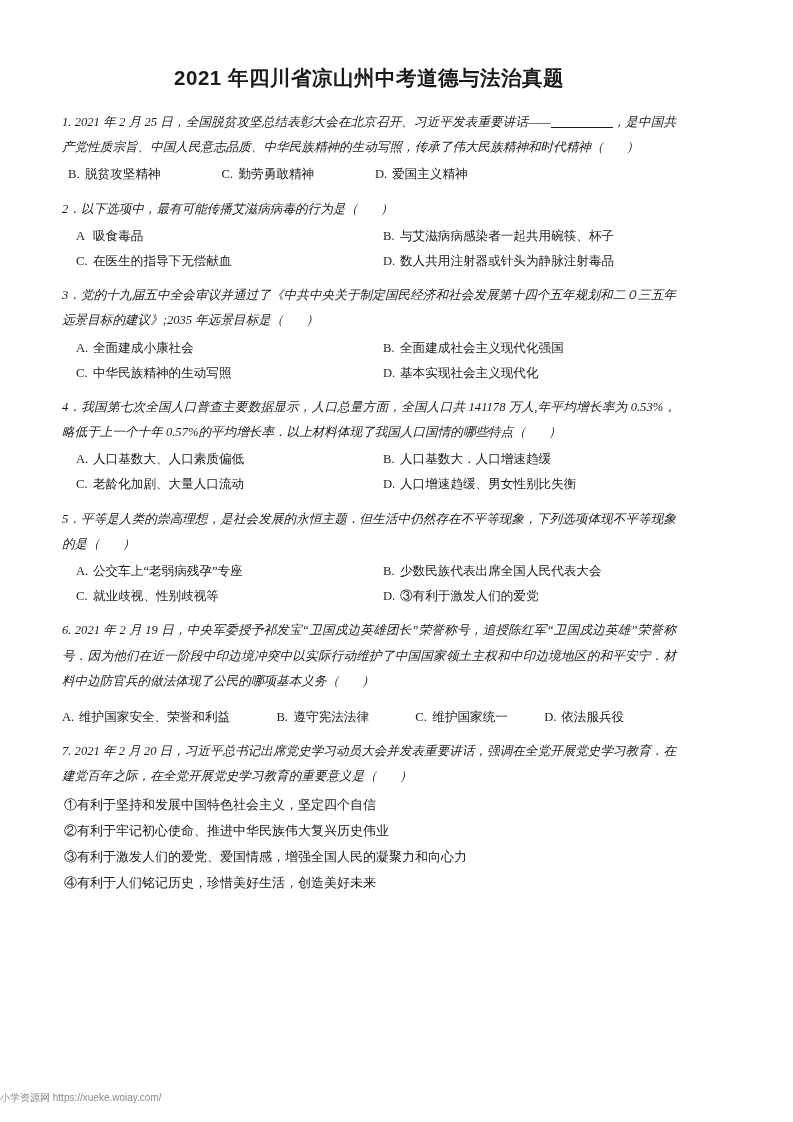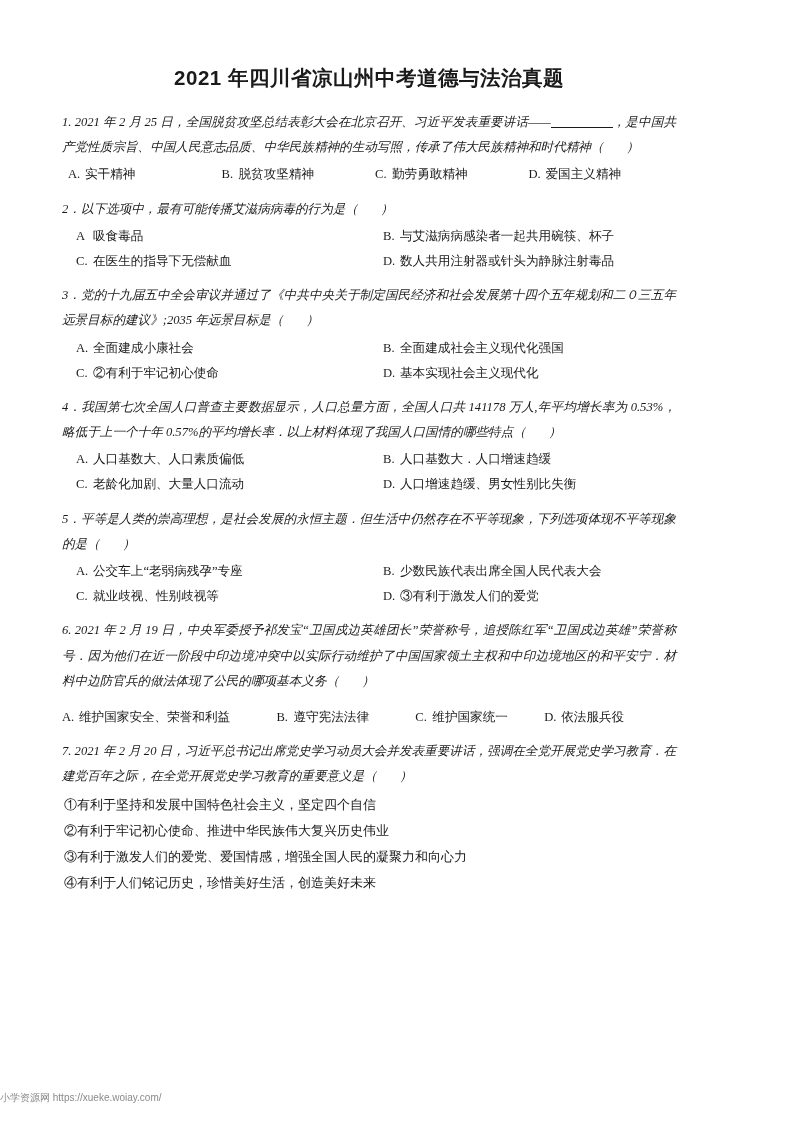--- a/index.html
+++ b/index.html
@@ -99,21 +99,20 @@
 </head>
 <body>
 
 <div class="page">
 
   <div class="doc-title">2021 年四川省凉山州中考道德与法治真题</div>
 
   <div class="q-block">
     <p class="stem"><span>1. 2021 年 2 月 25 日，全国脱贫攻坚总结表彰大会在北京召开、习近平发表重要讲话——</span><span class="blank-line"></span><span>，是中国共产党性质宗旨、中国人民意志品质、中华民族精神的生动写照，传承了伟大民族精神和时代精神（</span><span class="paren">　</span><span>）</span></p>
     <div class="opts cols4">
-      <div class="opt"><span class="opt-label">A.</span><span>实干精神</span></div>
       <div class="opt"><span class="opt-label">B.</span><span>脱贫攻坚精神</span></div>
       <div class="opt"><span class="opt-label">C.</span><span>勤劳勇敢精神</span></div>
       <div class="opt"><span class="opt-label">D.</span><span>爱国主义精神</span></div>
     </div>
   </div>
 
   <div class="q-block">
     <p class="stem"><span>2．以下选项中，最有可能传播艾滋病病毒的行为是（</span><span class="paren">　</span><span>）</span></p>
     <div class="opts cols2">
       <div class="opt"><span class="opt-label">A</span><span>吸食毒品</span></div>
@@ -121,21 +120,21 @@
       <div class="opt"><span class="opt-label">C.</span><span>在医生的指导下无偿献血</span></div>
       <div class="opt"><span class="opt-label">D.</span><span>数人共用注射器或针头为静脉注射毒品</span></div>
     </div>
   </div>
 
   <div class="q-block">
     <p class="stem"><span>3．党的十九届五中全会审议并通过了《中共中央关于制定国民经济和社会发展第十四个五年规划和二０三五年远景目标的建议》;2035 年远景目标是（</span><span class="paren">　</span><span>）</span></p>
     <div class="opts cols2">
       <div class="opt"><span class="opt-label">A.</span><span>全面建成小康社会</span></div>
       <div class="opt"><span class="opt-label">B.</span><span>全面建成社会主义现代化强国</span></div>
-      <div class="opt"><span class="opt-label">C.</span><span>②有利于牢记初心使命</span></div>
+      <div class="opt"><span class="opt-label">C.</span><span>中华民族精神的生动写照</span></div>
       <div class="opt"><span class="opt-label">D.</span><span>基本实现社会主义现代化</span></div>
     </div>
   </div>
 
   <div class="q-block">
     <p class="stem"><span>4．我国第七次全国人口普查主要数据显示，人口总量方面，全国人口共 141178 万人,年平均增长率为 0.53%，略低于上一个十年 0.57%的平均增长率．以上材料体现了我国人口国情的哪些特点（</span><span class="paren">　</span><span>）</span></p>
     <div class="opts cols2">
       <div class="opt"><span class="opt-label">A.</span><span>人口基数大、人口素质偏低</span></div>
       <div class="opt"><span class="opt-label">B.</span><span>人口基数大．人口增速趋缓</span></div>
       <div class="opt"><span class="opt-label">C.</span><span>老龄化加剧、大量人口流动</span></div>

